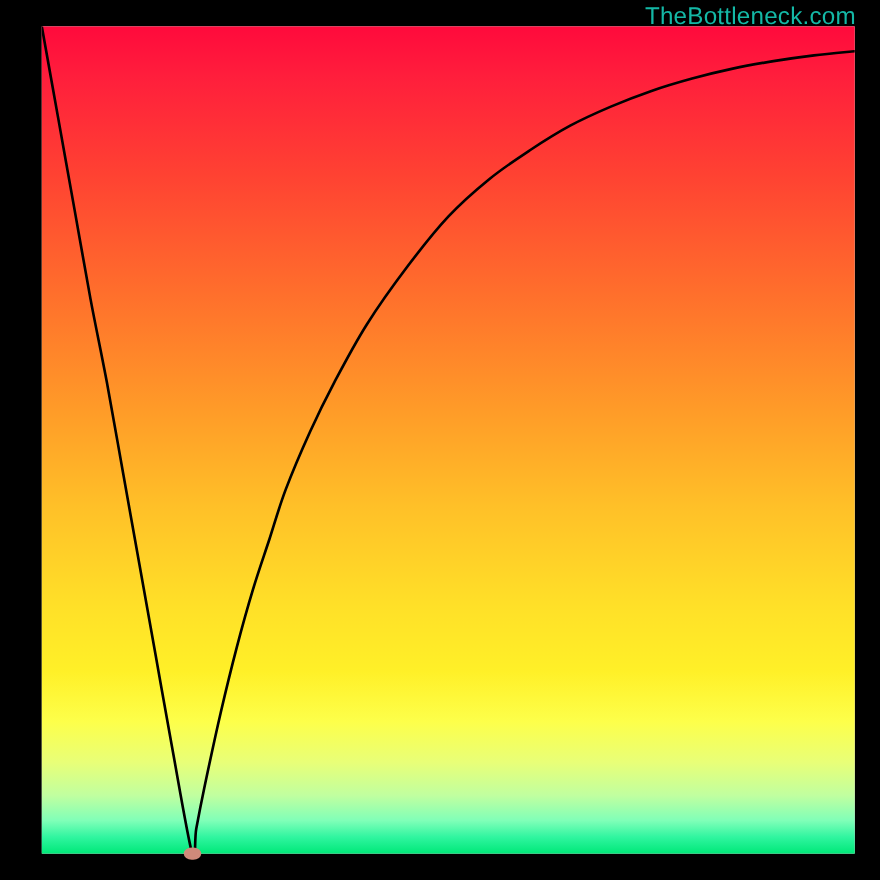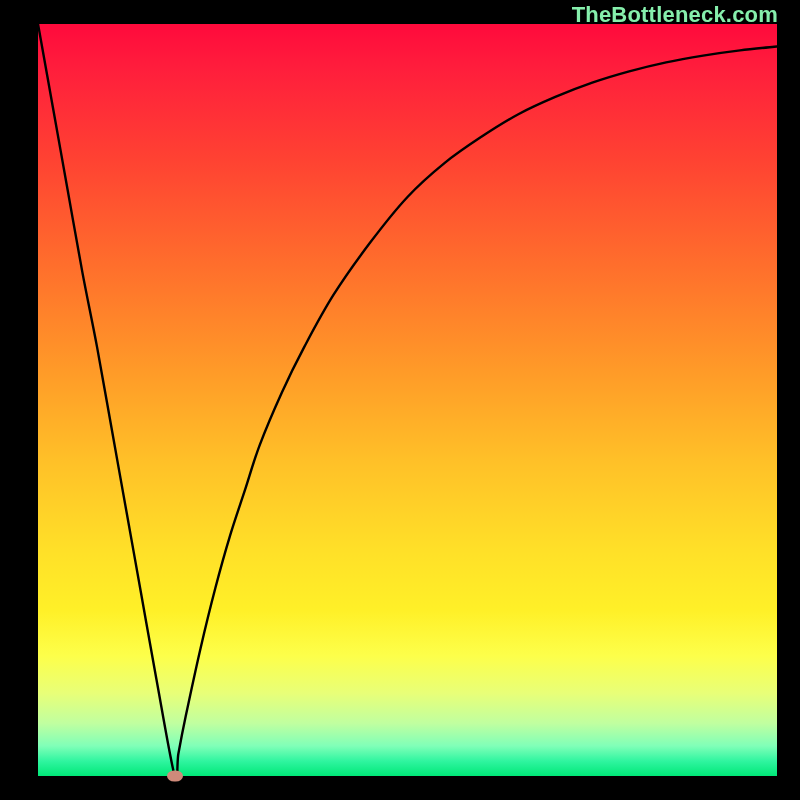--- a/index.html
+++ b/index.html
@@ -41,24 +41,23 @@
     );
   }
   .plot {
     position: absolute;
     inset: 0;
   }
   .attribution {
     position: absolute;
     top: 2px;
     right: 22px;
-    color: #86efac;
+    color: #14b8a6;
     font-size: 22px;
     letter-spacing: 0.2px;
-    font-weight: bold;
   }
   .marker {
     position: absolute;
     width: 16px;
     height: 11px;
     background: #cf8a7a;
     border-radius: 50% / 55%;
     transform: translate(-50%, -50%);
   }
 </style>

